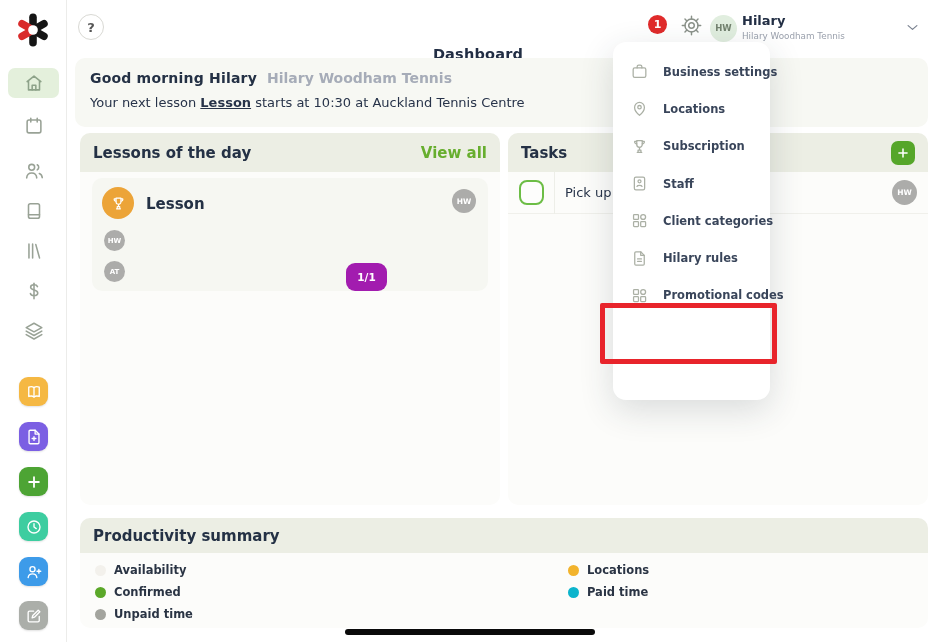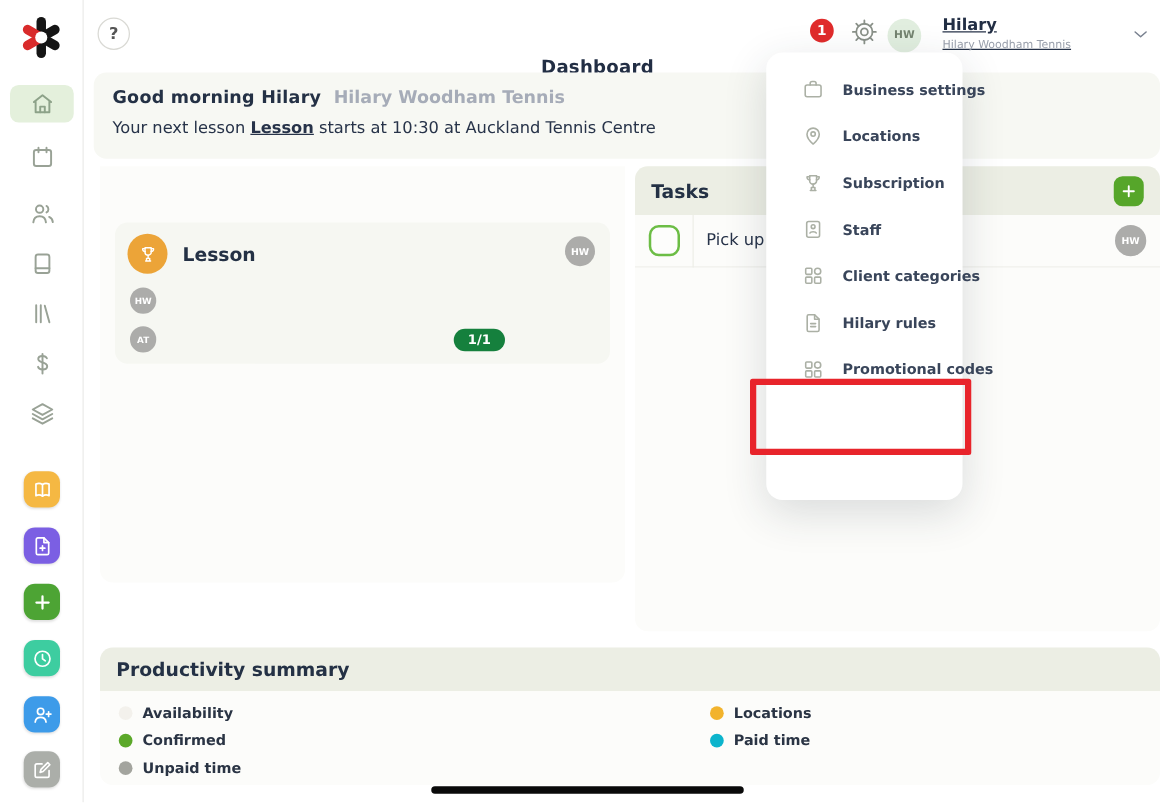--- a/index.html
+++ b/index.html
@@ -17,21 +17,21 @@
   .act-btn { position:absolute; left:19px; width:29px; height:29px; border-radius:9px; display:flex; align-items:center; justify-content:center; color:#fff; cursor:pointer; box-shadow:0 1px 2px rgba(0,0,0,.12); }
 
   
   #topbar { position:absolute; left:67px; top:0; width:873px; height:56px; background:#fff; }
   .help-btn { position:absolute; left:11px; top:14px; width:26px; height:26px; border:1.5px solid #D9D9D4; border-radius:50%; background:#fff; font-size:13px; font-weight:bold; color:#555; display:flex; align-items:center; justify-content:center; cursor:pointer; }
   .page-title { position:absolute; left:403px; top:19px; width:150px; text-align:center; font-size:14.5px; font-weight:bold; color:#222E44; letter-spacing:.2px;margin-top:27px; }
   .notif-badge { position:absolute; left:648px; top:15px; width:19px; height:19px; border-radius:50%; background:#E02B2B; color:#fff; font-size:11px; font-weight:bold; display:flex; align-items:center; justify-content:center; cursor:pointer; }
   .gear { position:absolute; left:680px; top:14px; color:#8A9189; cursor:pointer; }
   .user-chip { position:absolute; left:710px; top:11px; width:152px; height:34px; display:flex; align-items:center; cursor:pointer; }
   .user-avatar { width:27px; height:27px; border-radius:50%; background:#E1EEDF; color:#73836F; font-size:8.5px; font-weight:bold; display:flex; align-items:center; justify-content:center; flex:none; }
-  .user-names { margin-left:17px; line-height:1.15;text-decoration:underline; }
+  .user-names { margin-left:5px; line-height:1.15; }
   .user-name { font-size:13px; font-weight:bold; color:#222E44; }
   .user-biz { font-size:8.8px; color:#9AA0AC; margin-top:2px; white-space:nowrap; }
   .chevron { position:absolute; left:905px; top:20px; color:#7A8290; }
 
   
   #greeting { position:absolute; left:75px; top:58px; width:853px; height:69px; background:#F7F8F3; border-radius:10px; padding:12px 15px 0 15px; }
   .greet-line1 { display:flex; align-items:baseline; gap:10px; }
   .greet-title { font-size:14px; font-weight:600; color:#243145; letter-spacing:.2px; }
   .greet-sub { font-size:14px; color:#A6ACB8; font-weight:600; }
   .greet-line2 { margin-top:9px; font-size:13px; color:#273349; }
@@ -45,35 +45,35 @@
   #lessons-card { left:80px; top:133px; width:420px; height:372px; }
   #lessons-card .card-body { height:333px; }
   .view-all { font-size:15px; font-weight:bold; color:#67AE2E; cursor:pointer; }
   .lesson-item { position:absolute; left:12px; top:45px; width:396px; height:113px; background:#F6F7F2; border-radius:10px; cursor:pointer; }
   .lesson-icon { position:absolute; left:10px; top:9px; width:32px; height:32px; border-radius:50%; background:#ECA438; color:#fff; display:flex; align-items:center; justify-content:center; }
   .lesson-title { position:absolute; left:54px; top:17px; font-size:15px; font-weight:bold; color:#243145; }
   .avatar-gray { border-radius:50%; background:#ACACAA; color:#fff; font-weight:bold; display:flex; align-items:center; justify-content:center; }
   .lesson-coach { position:absolute; right:12px; top:11px; width:24px; height:24px; font-size:7.5px; }
   .lesson-att1 { position:absolute; left:12px; top:52px; width:21px; height:21px; font-size:7px; }
   .lesson-att2 { position:absolute; left:12px; top:83px; width:21px; height:21px; font-size:7px; }
-  .count-badge { position:absolute; left:271px; top:85px; width:41px; height:18px; border-radius:9px; background:#15803d; color:#fff; font-size:10.5px; font-weight:bold; display:flex; align-items:center; justify-content:center; }
+  .count-badge { position:absolute; left:254px; top:85px; width:41px; height:28px; border-radius:9px; background:#a21caf; color:#fff; font-size:10.5px; font-weight:bold; display:flex; align-items:center; justify-content:center; }
   .lesson-time { position:absolute; left:312px; top:85px; display:flex; align-items:center; gap:5px; font-size:13px; font-weight:600; color:#243145; }
 
   #tasks-card { left:508px; top:133px; width:420px; height:372px; }
   #tasks-card .card-body { height:333px; }
   .add-btn { width:24px; height:24px; border-radius:7px; background:#56A62A; color:#fff; display:flex; align-items:center; justify-content:center; cursor:pointer; }
   .task-row { position:absolute; left:0; top:39px; width:420px; height:42px; border-bottom:1px solid #F0F0EB; cursor:pointer; }
   .task-check { position:absolute; left:11px; top:8px; width:25px; height:25px; border:2px solid #6CBD45; border-radius:8px; background:#FDFDFC; cursor:pointer; }
   .task-sep { position:absolute; left:46px; top:0; width:1px; height:42px; background:#EDEEE8; }
   .task-text { position:absolute; left:57px; top:13px; font-size:13px; color:#273349; }
   .task-assignee { position:absolute; right:11px; top:8px; width:25px; height:25px; font-size:7.5px; }
 
   
   #settings-menu { position:absolute; left:613px; top:42px; width:157px; height:358px; background:#fff; border-radius:13px; box-shadow:0 10px 34px rgba(40,50,60,.16); z-index:10; padding:11px 0; }
-  .menu-item { height:37.3px; display:flex; align-items:center; padding-left:28px; gap:14px; cursor:pointer; }
+  .menu-item { height:37.3px; display:flex; align-items:center; padding-left:17px; gap:14px; cursor:pointer; }
   .micon { color:#ABB0A5; flex:none; }
   .mlabel { font-size:11.5px; font-weight:bold; color:#39455A; white-space:nowrap; }
   #highlight-box { position:absolute; left:600px; top:303px; width:177px; height:61px; border:5px solid #E8242B; border-radius:2px; z-index:11; pointer-events:none; }
 
   
   #prod-card { left:80px; top:518px; width:848px; height:110px; }
   #prod-card .card-header { height:35px; }
   #prod-card .card-body { height:75px; position:relative; }
   .legend-item { position:absolute; display:flex; align-items:center; gap:8px; }
   .legend-dot { width:11px; height:11px; border-radius:50%; flex:none; }
@@ -216,20 +216,24 @@
       <span class="greet-sub">Hilary Woodham Tennis</span>
     </div>
     <div class="greet-line2">
       <span>Your next lesson</span>
       <span class="greet-link">Lesson</span>
       <span>starts at 10:30 at Auckland Tennis Centre</span>
     </div>
   </div>
 
   <div id="lessons-card" class="card">
+    <div class="card-header">
+      <span class="card-title">Lessons of the day</span>
+      <span class="view-all">View all</span>
+    </div>
     <div class="card-body">
       <div class="lesson-item">
         <div class="lesson-icon">
           <svg class="ic" width="17" height="17" viewBox="0 0 24 24" style="stroke-width:1.6">
             <path d="M8.5 4.5h7v5a3.5 3.5 0 0 1-7 0Z"></path>
             <path d="M8.5 5.5H5.9a2.6 2.6 0 0 0 2.8 3.2M15.5 5.5h2.6a2.6 2.6 0 0 1-2.8 3.2"></path>
             <path d="M12 13v2.5M9.2 19.5h5.6M10.2 16.5h3.6v3h-3.6Z"></path>
           </svg>
         </div>
         <span class="lesson-title">Lesson</span>

